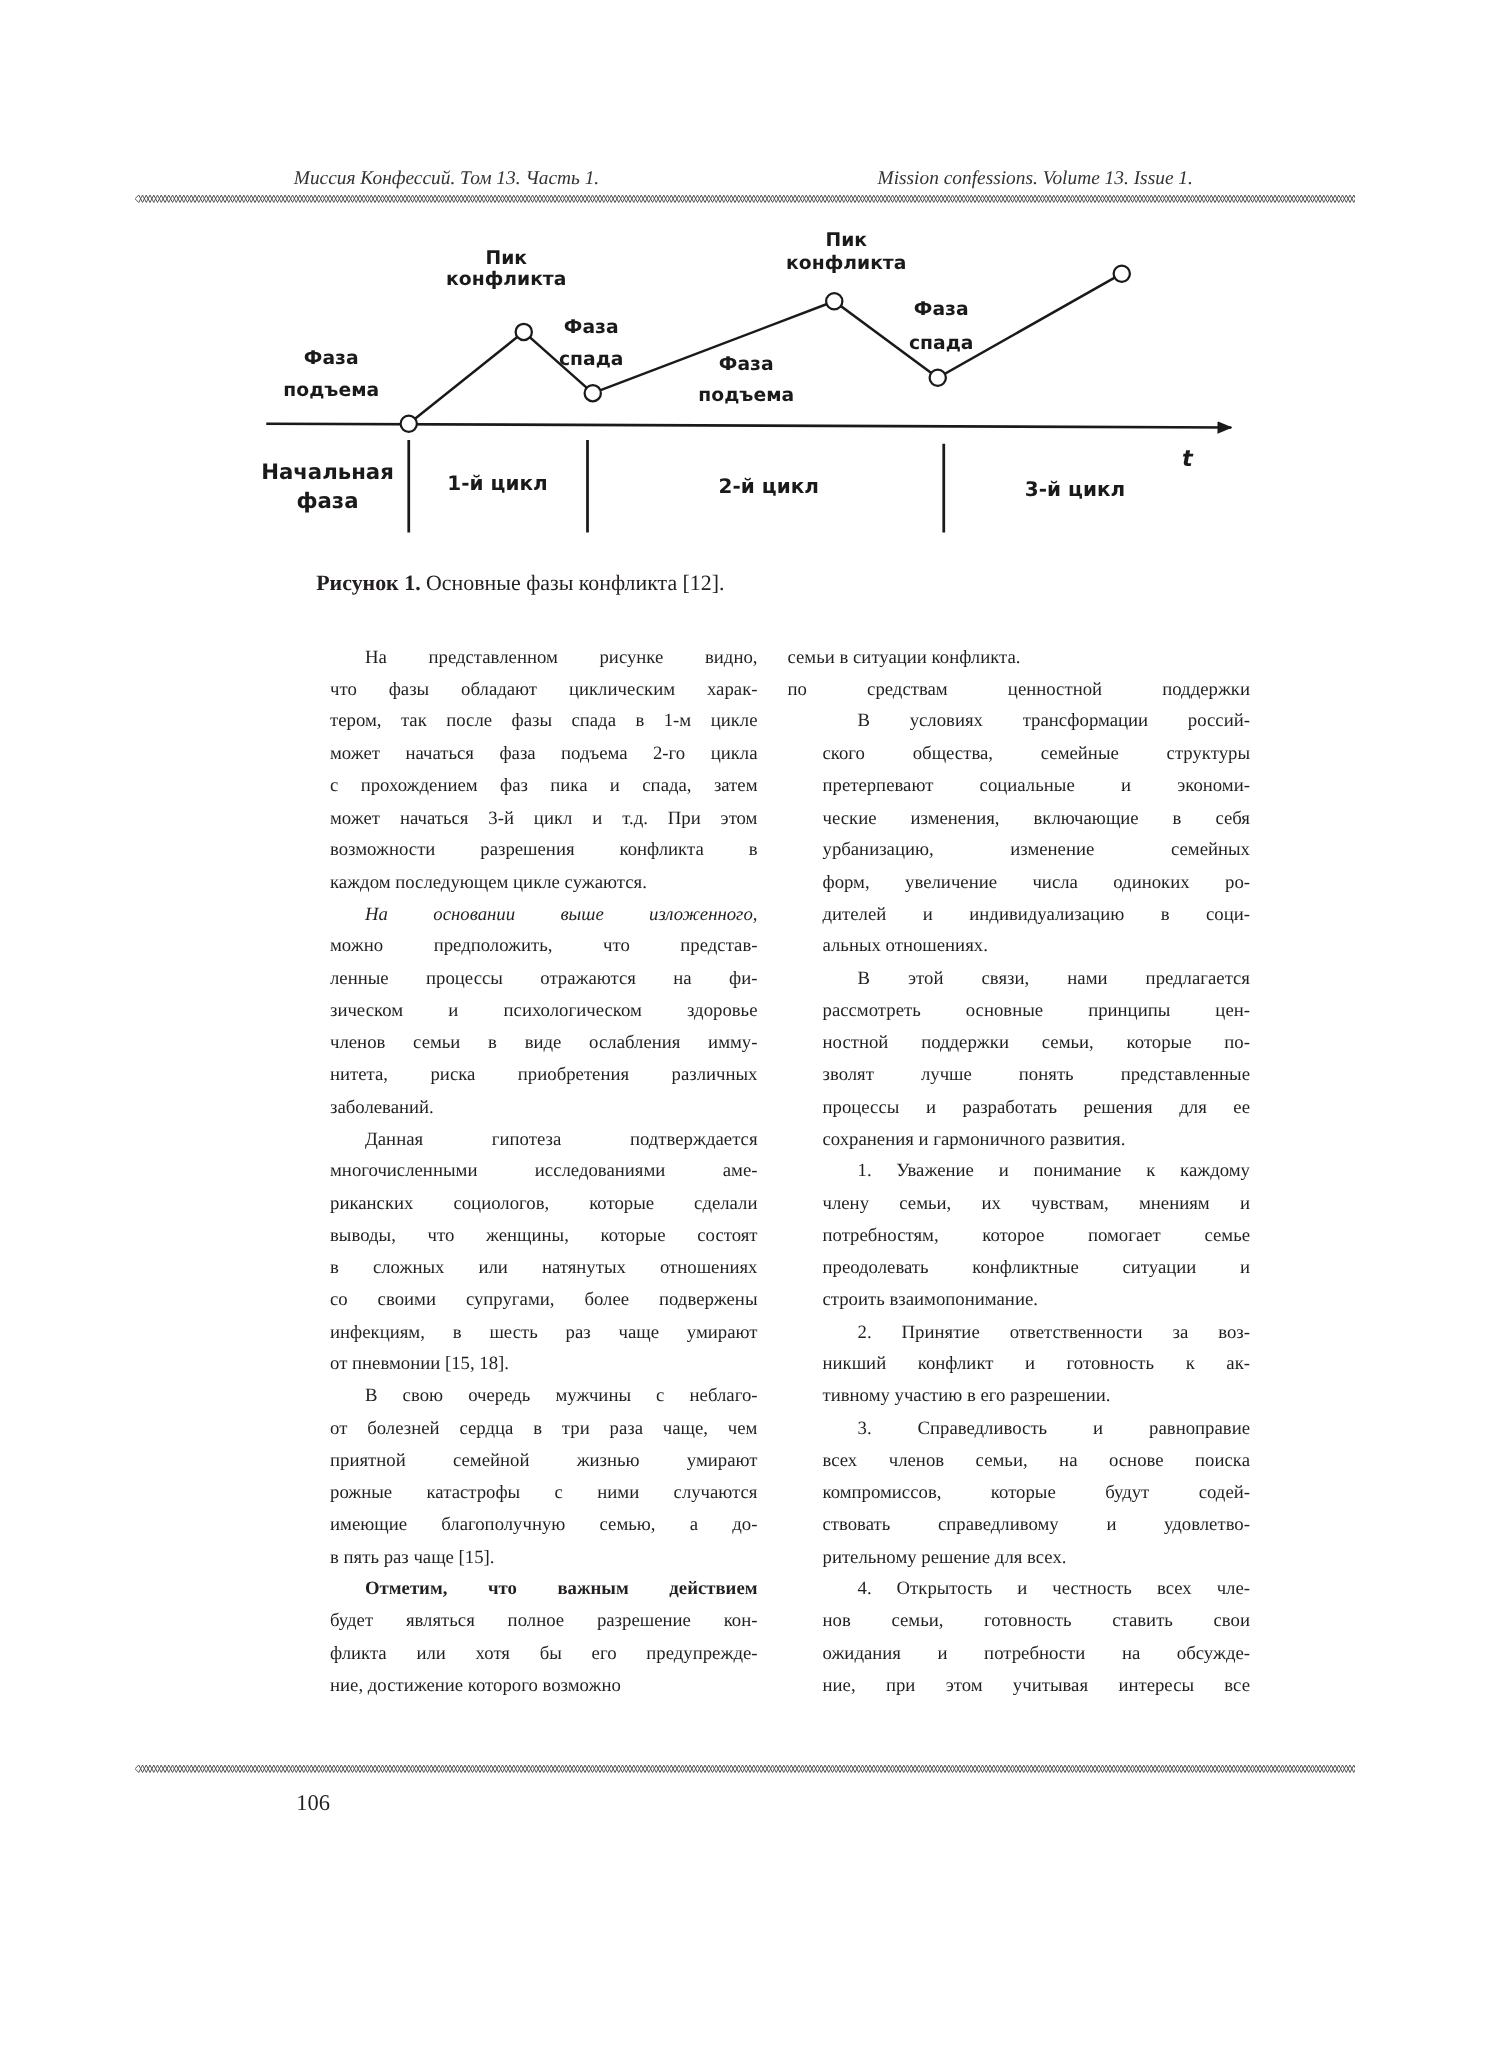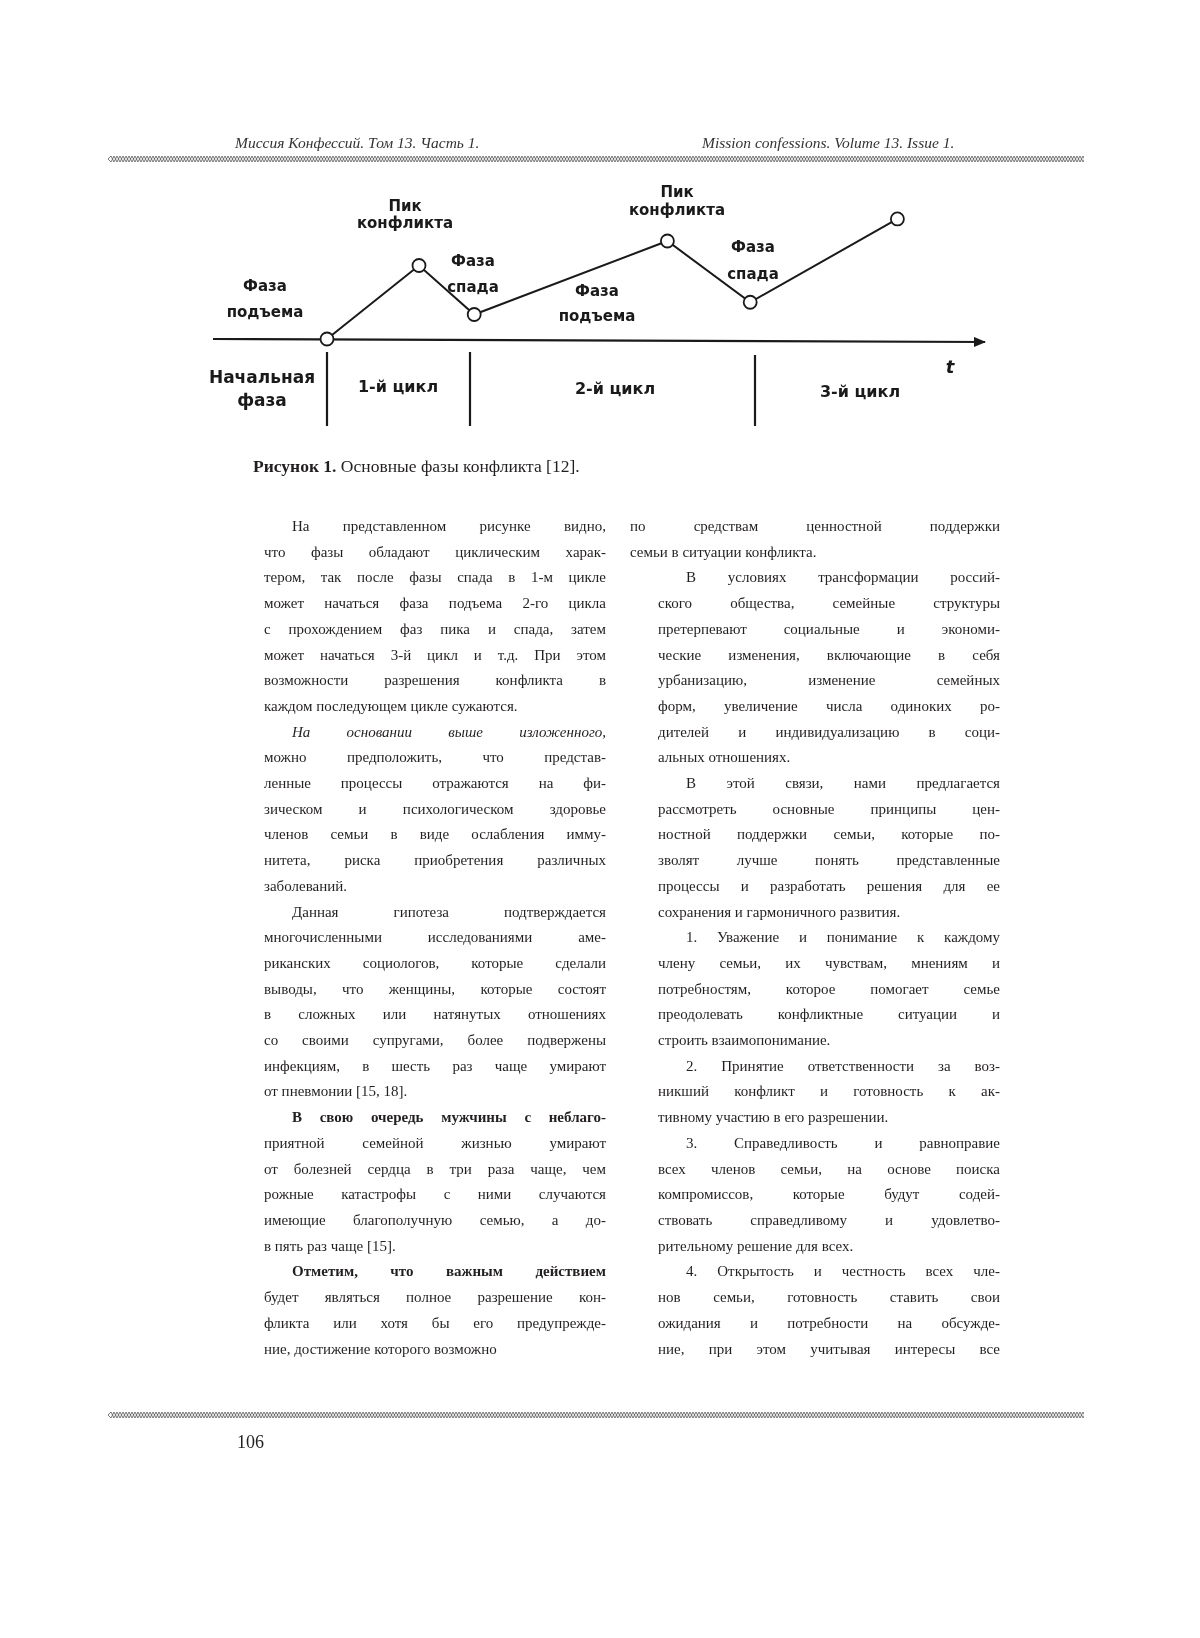--- a/index.html
+++ b/index.html
@@ -109,38 +109,38 @@
       <span class="line" style="padding-left: 28px;">Данная гипотеза подтверждается</span>
       <span class="line">многочисленными исследованиями аме-</span>
       <span class="line">риканских социологов, которые сделали</span>
       <span class="line">выводы, что женщины, которые состоят</span>
       <span class="line">в сложных или натянутых отношениях</span>
       <span class="line">со своими супругами, более подвержены</span>
       <span class="line">инфекциям, в шесть раз чаще умирают</span>
       <span class="line last">от пневмонии [15, 18].</span>
     </p>
     <p class="ind">
-      <span class="line" style="padding-left: 28px; font-weight: bold;">В свою очередь мужчины с неблаго-</span>
+      <span class="line" style="padding-left: 28px;">В свою очередь мужчины с неблаго-</span>
+      <span class="line">от болезней сердца в три раза чаще, чем</span>
       <span class="line">приятной семейной жизнью умирают</span>
-      <span class="line">от болезней сердца в три раза чаще, чем</span>
       <span class="line">рожные катастрофы с ними случаются</span>
       <span class="line">имеющие благополучную семью, а до-</span>
       <span class="line last">в пять раз чаще [15].</span>
     </p>
     <p class="ind">
       <span class="line" style="padding-left: 28px; font-weight: bold;">Отметим, что важным действием</span>
       <span class="line">будет являться полное разрешение кон-</span>
       <span class="line">фликта или хотя бы его предупрежде-</span>
       <span class="line last">ние, достижение которого возможно</span>
     </p>
   </div>
 <div class="col right" id="col-right">
     <p>
+      <span class="line last">семьи в ситуации конфликта.</span>
       <span class="line">по средствам ценностной поддержки</span>
-      <span class="line last">семьи в ситуации конфликта.</span>
     </p>
     <p class="ind">
       <span class="line" style="padding-left: 28px;">В условиях трансформации россий-</span>
       <span class="line">ского общества, семейные структуры</span>
       <span class="line">претерпевают социальные и экономи-</span>
       <span class="line">ческие изменения, включающие в себя</span>
       <span class="line">урбанизацию, изменение семейных</span>
       <span class="line">форм, увеличение числа одиноких ро-</span>
       <span class="line">дителей и индивидуализацию в соци-</span>
       <span class="line last">альных отношениях.</span>

